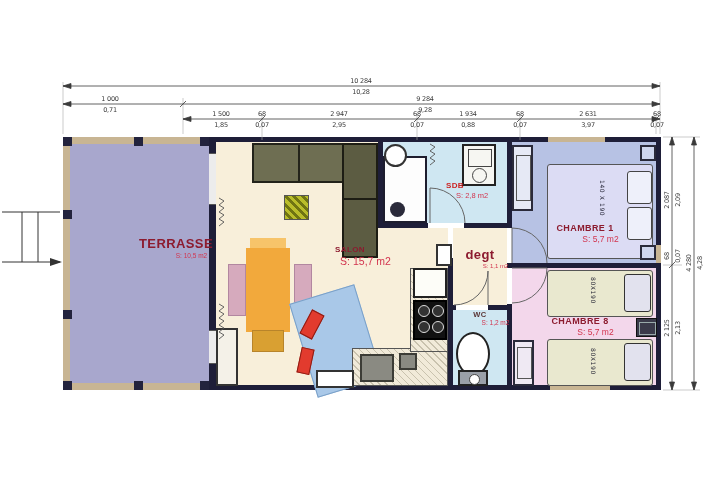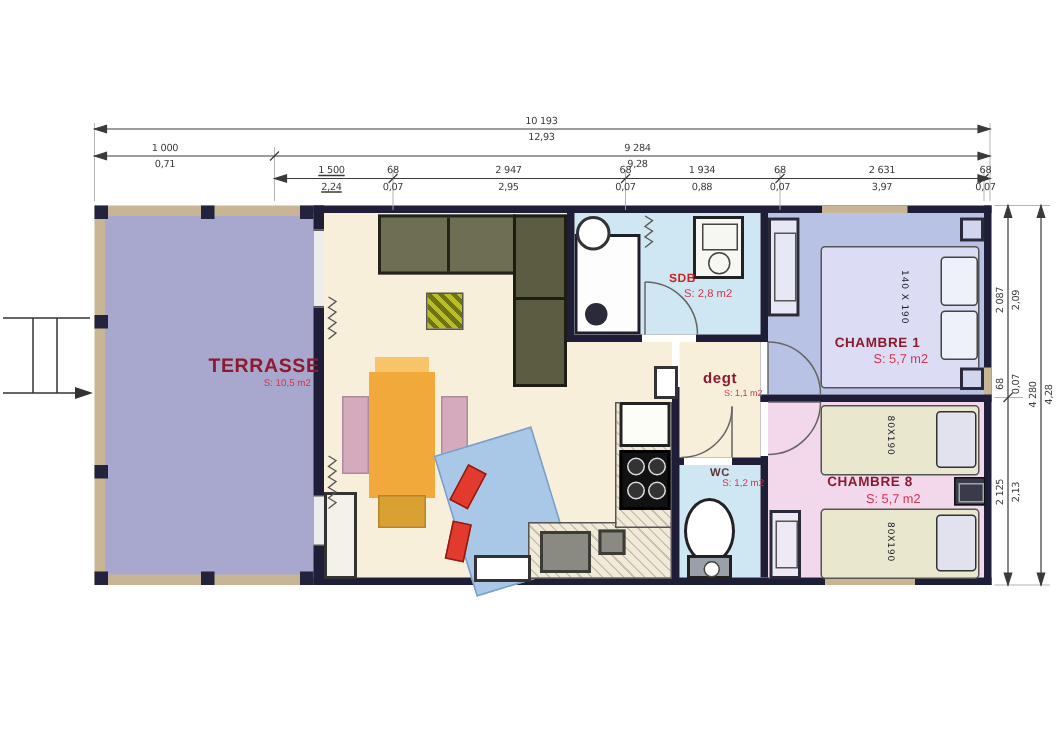--- a/index.html
+++ b/index.html
@@ -189,60 +189,64 @@
       <polyline points="219,198 224,201 219,205 224,208 219,212 224,215 219,219 224,222 219,226"></polyline>
       <polyline points="219,304 224,307 219,311 224,314 219,318 224,321 219,325 224,328 219,332 224,335 219,339"></polyline>
       <polyline points="430,144 435,147 430,151 435,154 430,158 435,161 430,165"></polyline>
     </g>
   </svg>
 
   <div class="room-label" style="left:136px;top:236px;width:80px;">
     <span class="room-name" style="font-size:13px;">TERRASSE</span>
     <span class="room-area" style="font-size:6.5px;">S: 10,5 m2</span>
   </div>
+  <div class="room-label" style="left:305px;top:245px;width:90px;">
+    <span class="room-name" style="font-size:8px;">SALON</span>
+    <span class="room-area" style="font-size:10.5px;">S: 15,7 m2</span>
+  </div>
   <div class="room-label" style="left:425px;top:181px;width:60px;">
     <span class="room-name" style="font-size:8px;color:#c22;">SDB</span>
     <span class="room-area" style="font-size:7.5px;">S: 2,8 m2</span>
   </div>
   <div class="room-label" style="left:445px;top:247px;width:70px;">
-    <span class="room-name" style="font-size:10px;">degt</span>
+    <span class="room-name" style="font-size:13px;">degt</span>
     <span class="room-area" style="font-size:6px;">S: 1,1 m2</span>
   </div>
   <div class="room-label" style="left:450px;top:310px;width:60px;">
     <span class="room-name" style="font-size:7.5px;color:#5a3535;">WC</span>
     <span class="room-area" style="font-size:6.5px;">S: 1,2 m2</span>
   </div>
   <div class="room-label" style="left:530px;top:223px;width:110px;">
     <span class="room-name" style="font-size:9px;">CHAMBRE 1</span>
     <span class="room-area" style="font-size:8.5px;">S: 5,7 m2</span>
   </div>
   <div class="room-label" style="left:525px;top:316px;width:110px;">
     <span class="room-name" style="font-size:9px;">CHAMBRE 8</span>
     <span class="room-area" style="font-size:8.5px;">S: 5,7 m2</span>
   </div>
 
   <span class="bedlbl" style="left:599px;top:180px;">140 X 190</span>
   <span class="bedlbl" style="left:590px;top:277px;">80X190</span>
   <span class="bedlbl" style="left:590px;top:348px;">80X190</span>
 
   <div class="dim" style="left:361px;top:86px;">
-    <span>10 193</span>
-    <span>12,93</span>
+    <span>10 284</span>
+    <span>10,28</span>
   </div>
   <div class="dim" style="left:110px;top:104px;">
     <span>1 000</span>
     <span>0,71</span>
   </div>
   <div class="dim" style="left:425px;top:104px;text-align:right;">
     <span>9 284</span>
     <span>9,28</span>
   </div>
-  <div class="dim" style="left:221px;top:119px;text-decoration:underline;">
+  <div class="dim" style="left:221px;top:119px;">
     <span>1 500</span>
-    <span>2,24</span>
+    <span>1,85</span>
   </div>
   <div class="dim" style="left:262px;top:119px;">
     <span>68</span>
     <span>0,07</span>
   </div>
   <div class="dim" style="left:339px;top:119px;">
     <span>2 947</span>
     <span>2,95</span>
   </div>
   <div class="dim" style="left:417px;top:119px;">

